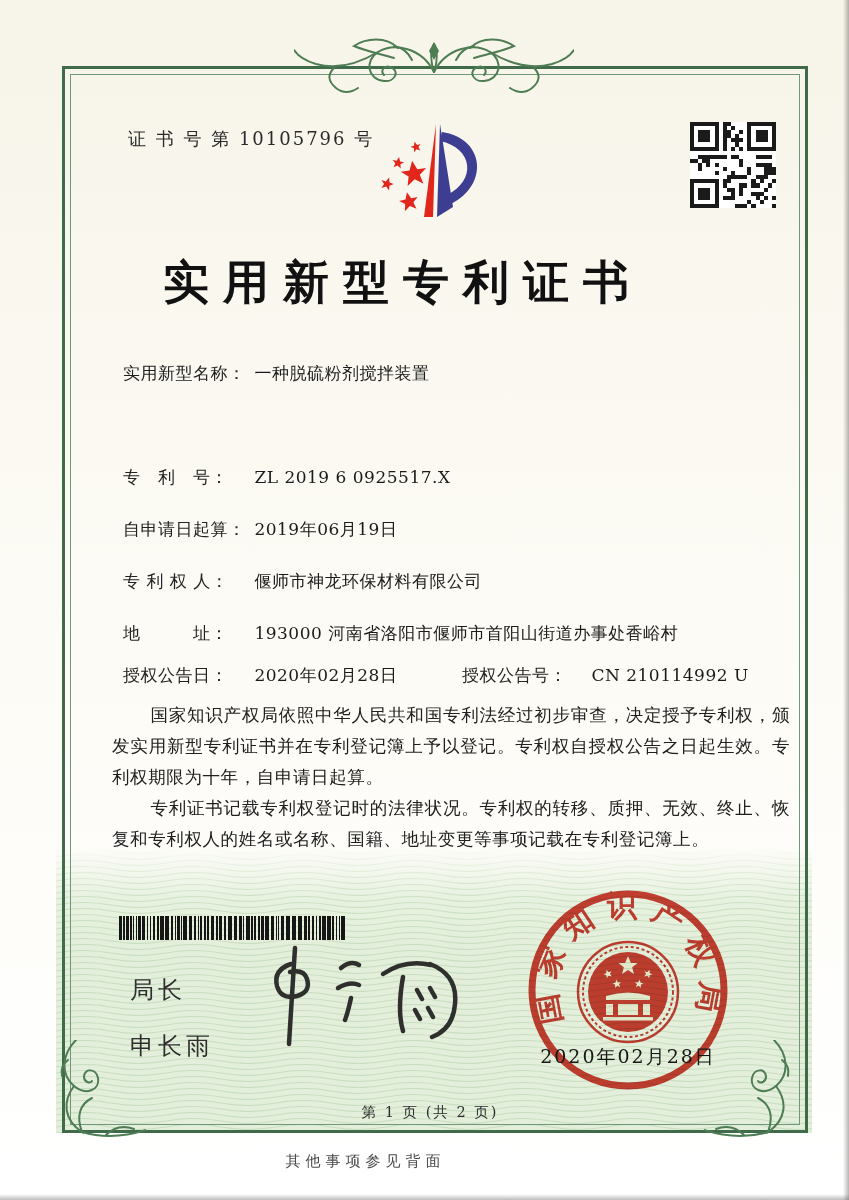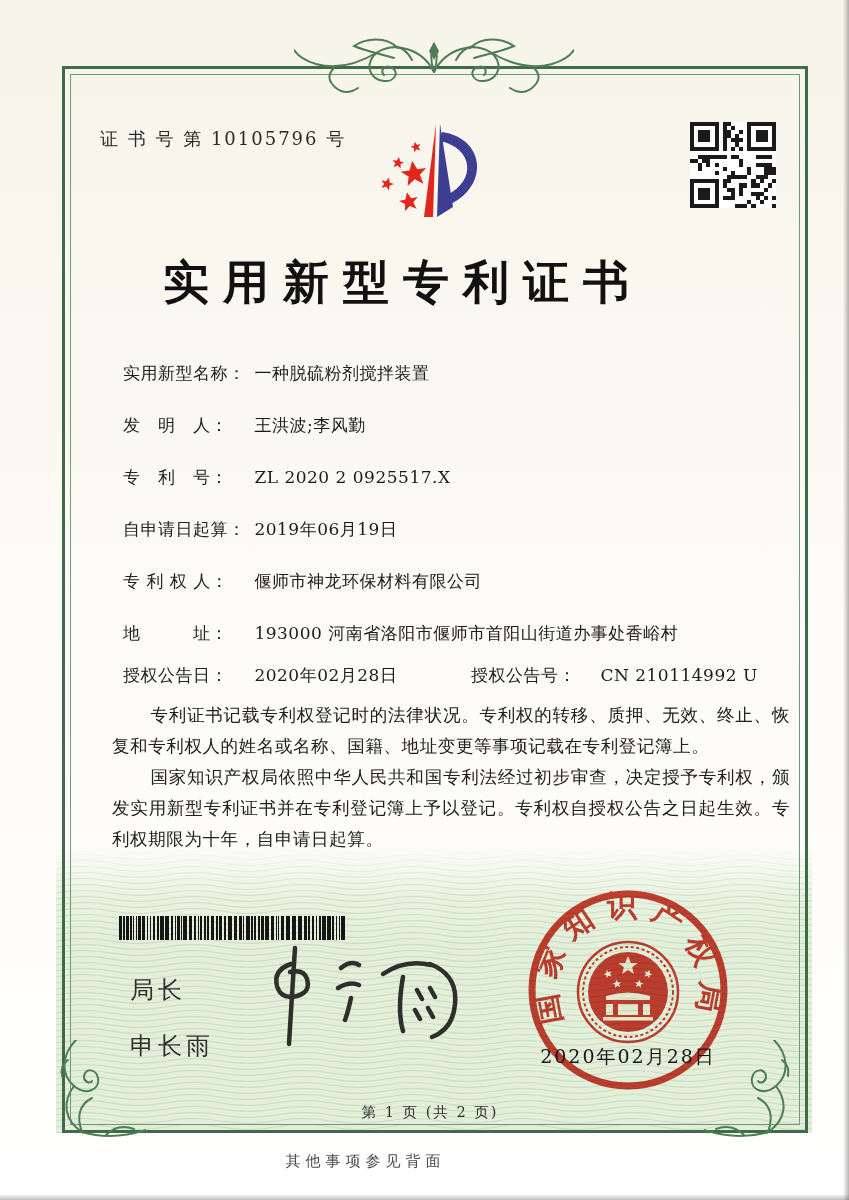--- a/index.html
+++ b/index.html
@@ -22,32 +22,32 @@
     color:var(--ink);
   }
   
   .edge-right{position:absolute;right:0;top:0;width:6px;height:100%;background:linear-gradient(90deg,rgba(0,0,0,0),rgba(90,90,88,.45));}
   .edge-bottom{position:absolute;left:0;bottom:0;width:100%;height:6px;background:linear-gradient(180deg,rgba(0,0,0,0),rgba(90,90,88,.4));}
 
   
   .frame-outer{position:absolute;left:62px;top:66px;width:746px;height:1067px;border:3px solid var(--border-green);}
   .frame-inner{position:absolute;left:70px;top:74px;width:730px;height:1051px;border:1px solid var(--border-green-light);}
 
-  .cert-no{position:absolute;left:100px;top:127px;font-size:18px;letter-spacing:2px;color:#2a2a2a;text-align:center;}
+  .cert-no{position:absolute;left:128px;top:127px;font-size:18px;letter-spacing:2px;color:#2a2a2a;text-align:center;}
 
   .logo-svg{position:absolute;left:330px;top:110px;width:220px;height:130px;}
   .qr{position:absolute;left:690px;top:122px;width:86px;height:86px;background:#fff;}
 
   .title{position:absolute;left:0;top:252px;width:806px;text-align:center;
     font-size:46px;font-weight:600;letter-spacing:14px;color:#111;}
 
   .field-row{position:absolute;left:123px;width:680px;white-space:nowrap;font-size:17px;}
   .f-label{display:inline-block;width:110px;letter-spacing:.5px;color:#222;}
   .f-value{letter-spacing:.5px;color:#1b1b1b;margin-left:16px;}
-  .pair2{position:absolute;left:348px;top:0;}
+  .pair2{position:absolute;left:339px;top:0;}
   .pair2 .f-label{width:108px;}
 
   .paras{position:absolute;left:112px;top:700px;width:678px;font-size:17.5px;line-height:31px;letter-spacing:.6px;color:#202020;text-align:justify;}
   .paras p{text-indent:2.2em;}
 
   .green-zone{position:absolute;left:56px;top:848px;width:756px;height:285px;}
 
   .barcode{position:absolute;left:119px;top:916px;width:228px;height:24px;}
 
   .sig-block{position:absolute;left:130px;top:974px;font-size:24px;letter-spacing:4px;color:#2e2e2e;}
@@ -346,27 +346,23 @@
       <rect x="15" y="20" width="1" height="1" fill="#1a1a1a"></rect>
       <rect x="20" y="20" width="1" height="1" fill="#1a1a1a"></rect>
     </svg>
 
   <div class="title">实用新型专利证书</div>
 
   <div class="field-row" style="top:362px">
     <span class="f-label">实用新型名称：</span>
     <span class="f-value">一种脱硫粉剂搅拌装置</span>
   </div>
-  <div class="field-row" style="top:414px">
-    <span class="f-label">发　明　人：</span>
-    <span class="f-value">王洪波;李风勤</span>
-  </div>
   <div class="field-row" style="top:466px">
     <span class="f-label">专　利　号：</span>
-    <span class="f-value">ZL 2020 2 0925517.X</span>
+    <span class="f-value">ZL 2019 6 0925517.X</span>
   </div>
   <div class="field-row" style="top:518px">
     <span class="f-label">自申请日起算：</span>
     <span class="f-value">2019年06月19日</span>
   </div>
   <div class="field-row" style="top:570px">
     <span class="f-label">专 利 权 人：</span>
     <span class="f-value">偃师市神龙环保材料有限公司</span>
   </div>
   <div class="field-row" style="top:622px">
@@ -376,22 +372,22 @@
   <div class="field-row" style="top:664px">
     <span class="f-label">授权公告日：</span>
     <span class="f-value">2020年02月28日</span>
     <span class="pair2">
       <span class="f-label">授权公告号：</span>
       <span class="f-value">CN 210114992 U</span>
     </span>
   </div>
 
   <div class="paras">
+    <p>国家知识产权局依照中华人民共和国专利法经过初步审查，决定授予专利权，颁发实用新型专利证书并在专利登记簿上予以登记。专利权自授权公告之日起生效。专利权期限为十年，自申请日起算。</p>
     <p>专利证书记载专利权登记时的法律状况。专利权的转移、质押、无效、终止、恢复和专利权人的姓名或名称、国籍、地址变更等事项记载在专利登记簿上。</p>
-    <p>国家知识产权局依照中华人民共和国专利法经过初步审查，决定授予专利权，颁发实用新型专利证书并在专利登记簿上予以登记。专利权自授权公告之日起生效。专利权期限为十年，自申请日起算。</p>
   </div>
 
   <svg class="barcode" viewBox="0 0 228 24" preserveAspectRatio="none">
       <rect x="0" y="0" width="3" height="24" fill="#151515"></rect>
       <rect x="4" y="0" width="2" height="24" fill="#151515"></rect>
       <rect x="7" y="0" width="3" height="24" fill="#151515"></rect>
       <rect x="11" y="0" width="2" height="24" fill="#151515"></rect>
       <rect x="14" y="0" width="1" height="24" fill="#151515"></rect>
       <rect x="17" y="0" width="1" height="24" fill="#151515"></rect>
       <rect x="19" y="0" width="3" height="24" fill="#151515"></rect>

